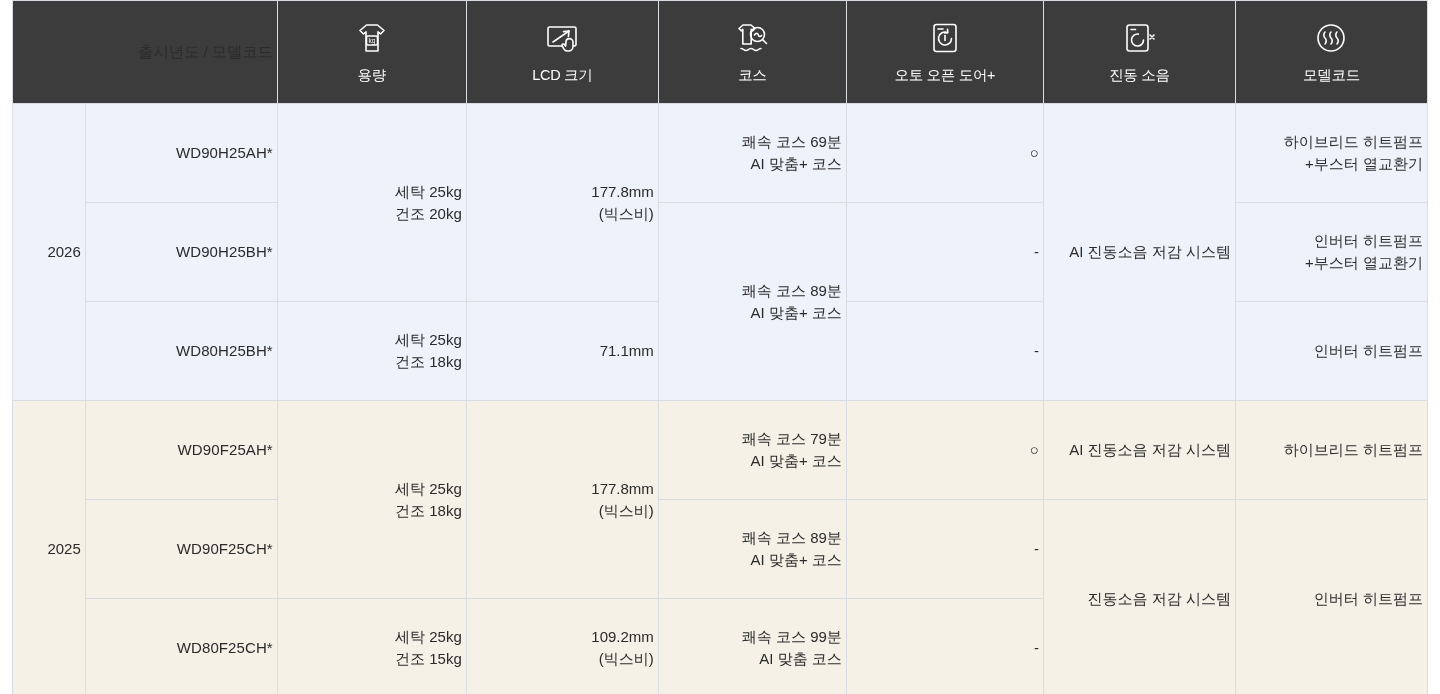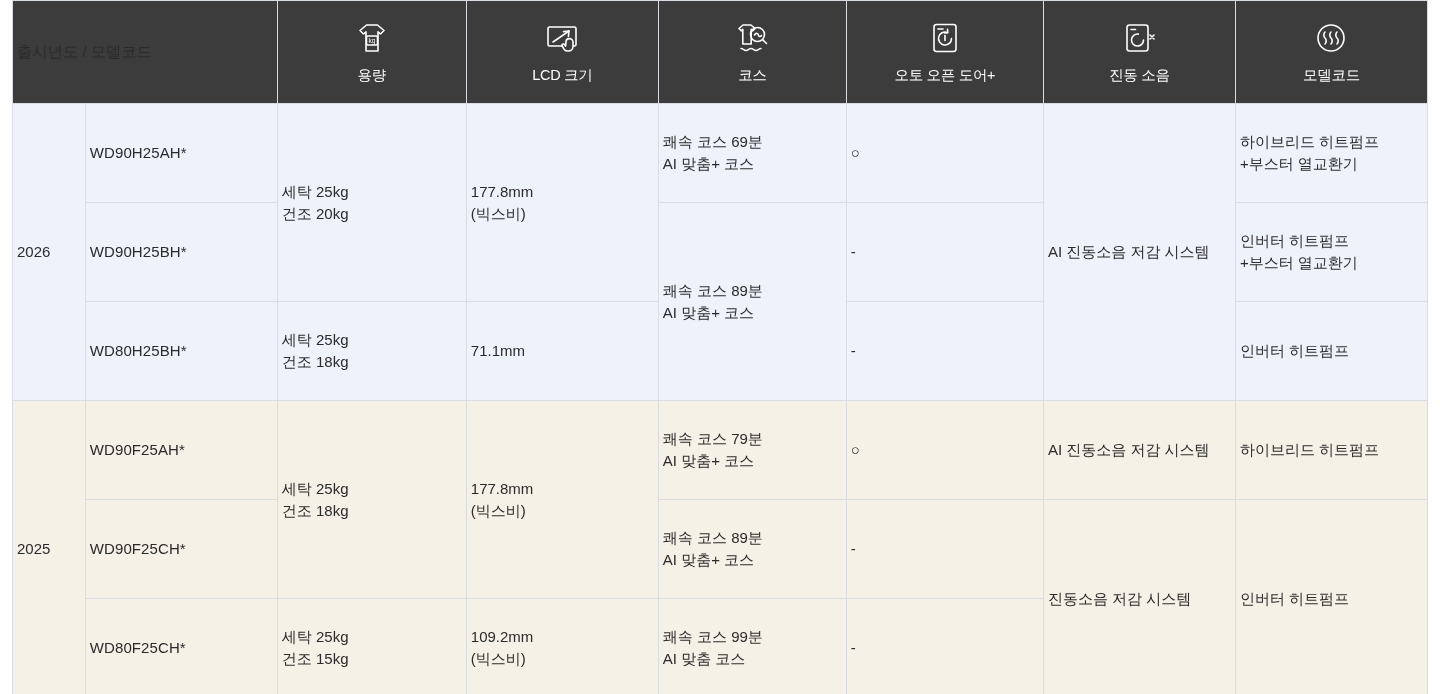--- a/index.html
+++ b/index.html
@@ -20,21 +20,21 @@
     background: #ffffff;
   }
   table.spec {
     border-collapse: collapse;
     width: 1416px;
     margin: 0 12px;
     table-layout: fixed;
   }
   table.spec td, table.spec th {
     border: 1px solid #d9dde3;
-    text-align: left;
+    text-align: right;
     vertical-align: middle;
     font-weight: normal;
     font-size: 15px;
     line-height: 1.45;
     color: #2b2b2b;
     padding: 6px 4px;
   }
   
   thead th {
     background: #3c3c3c;

